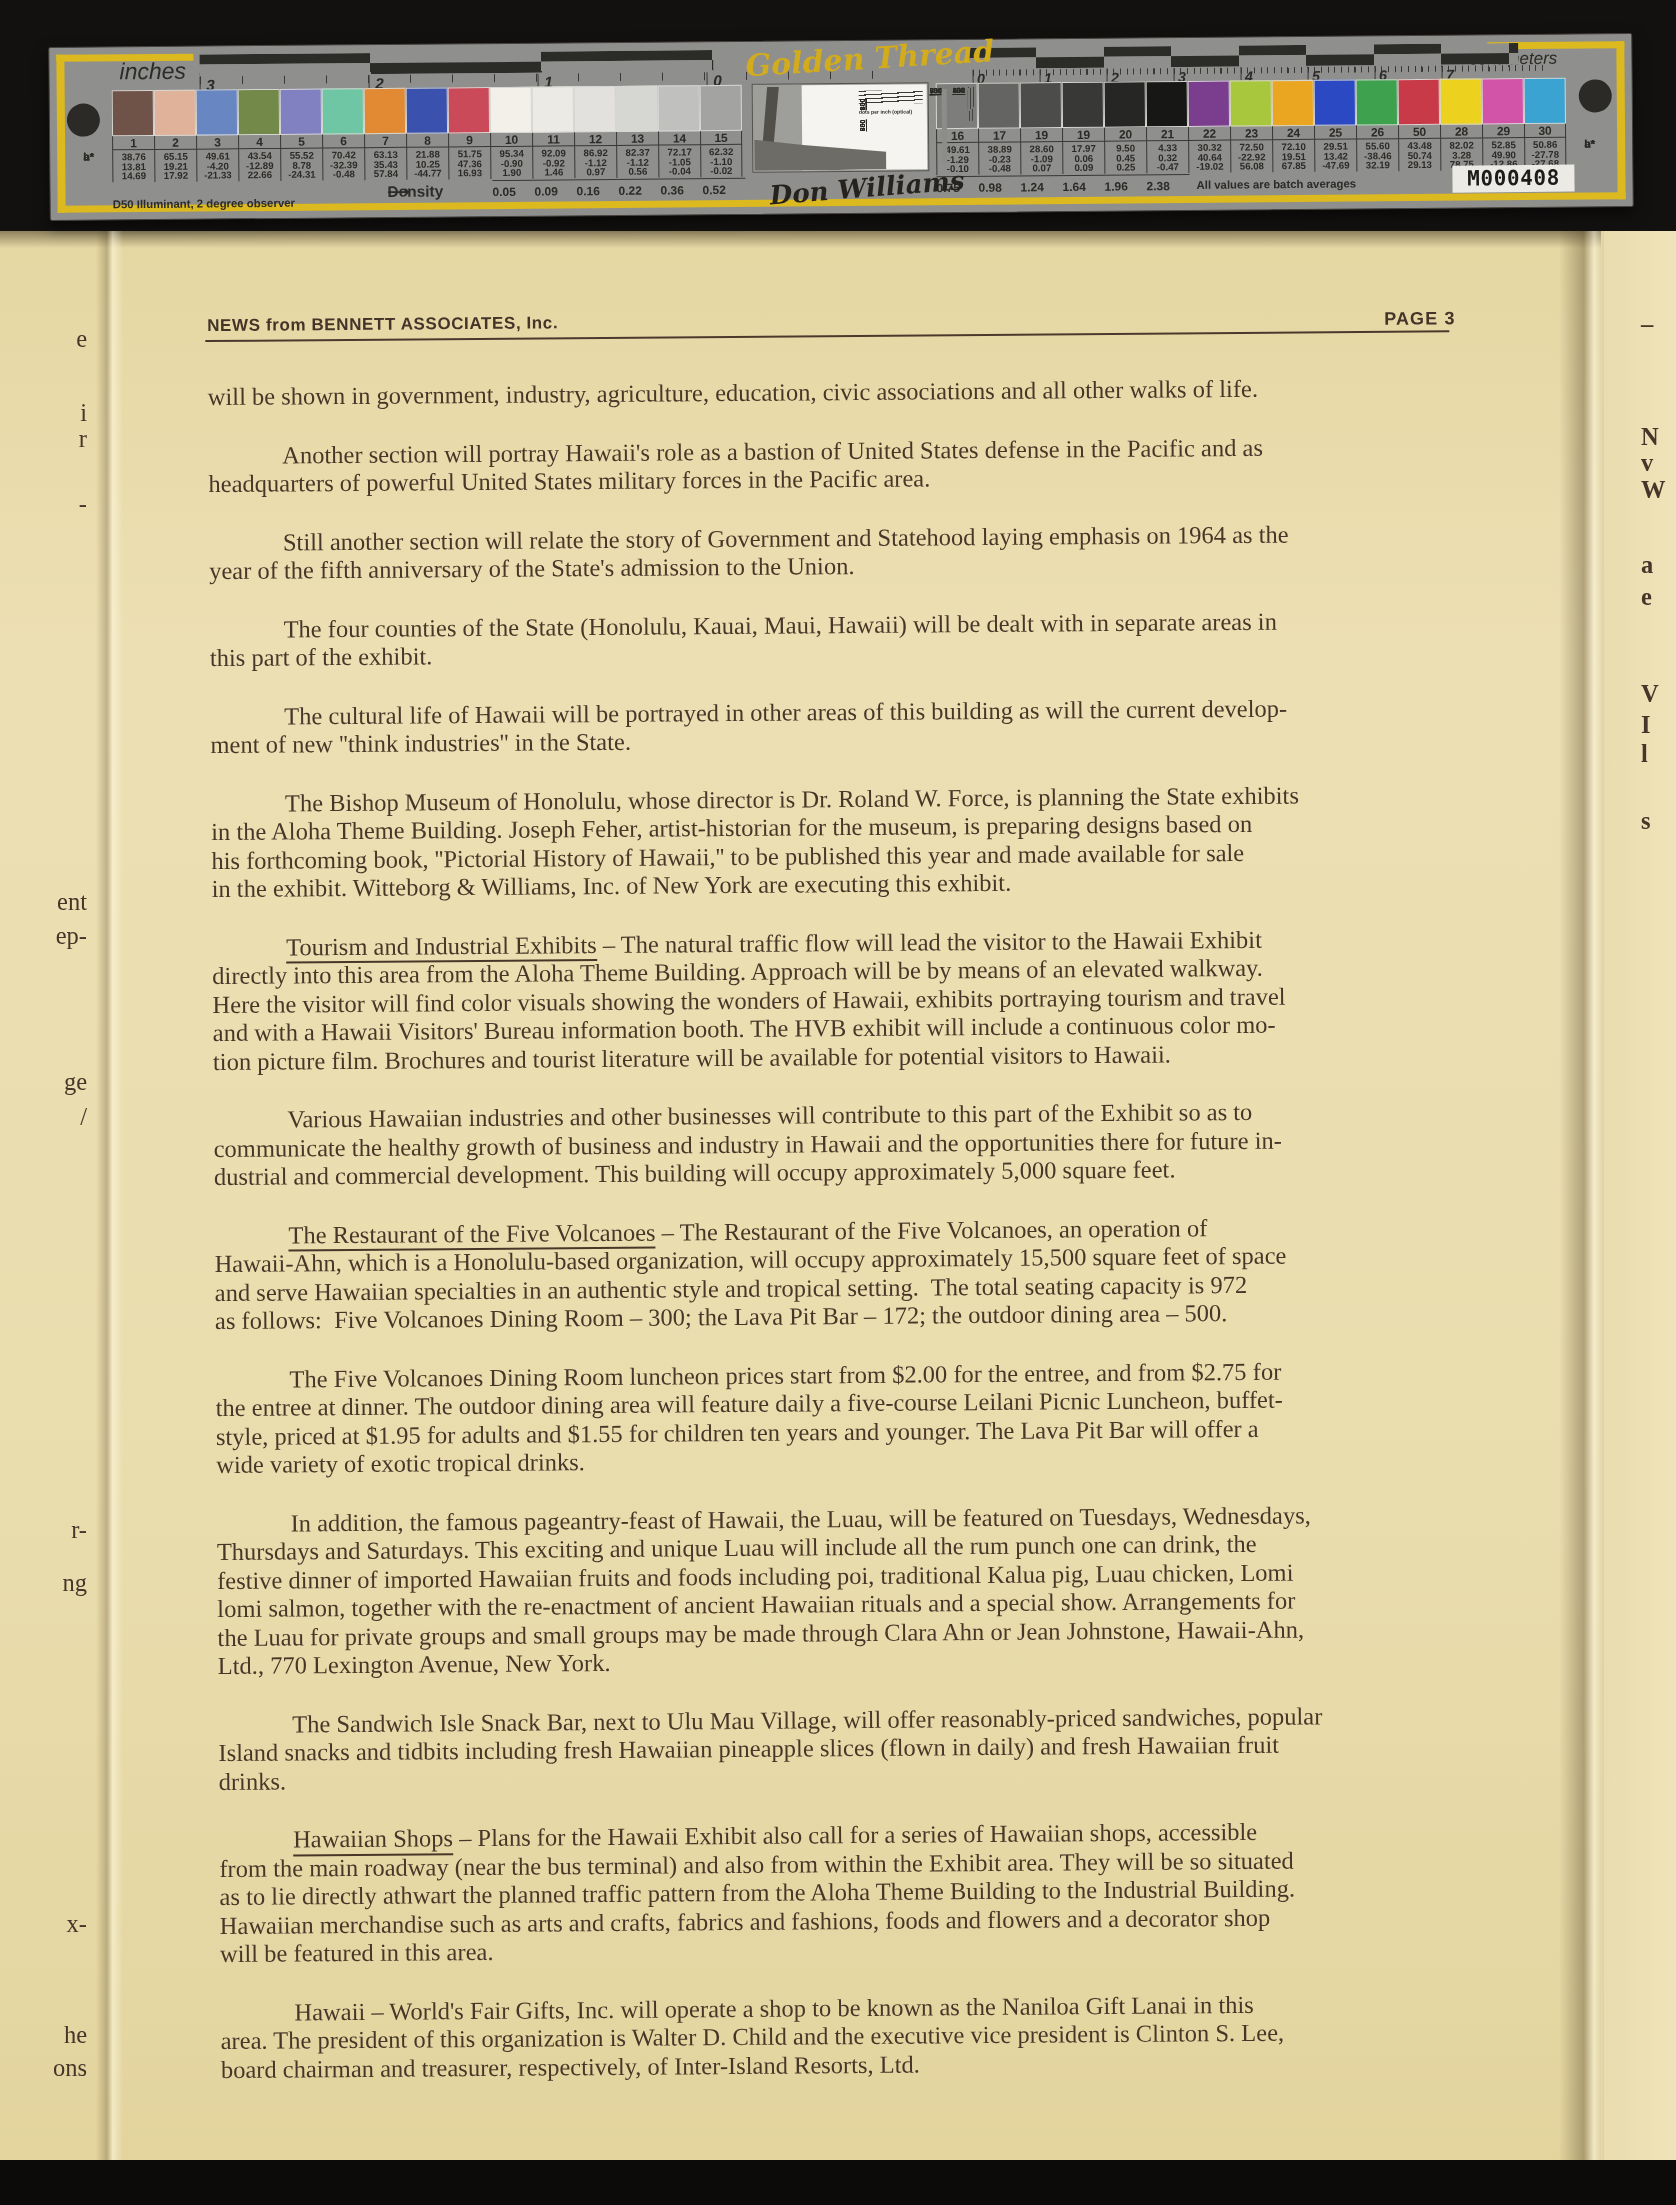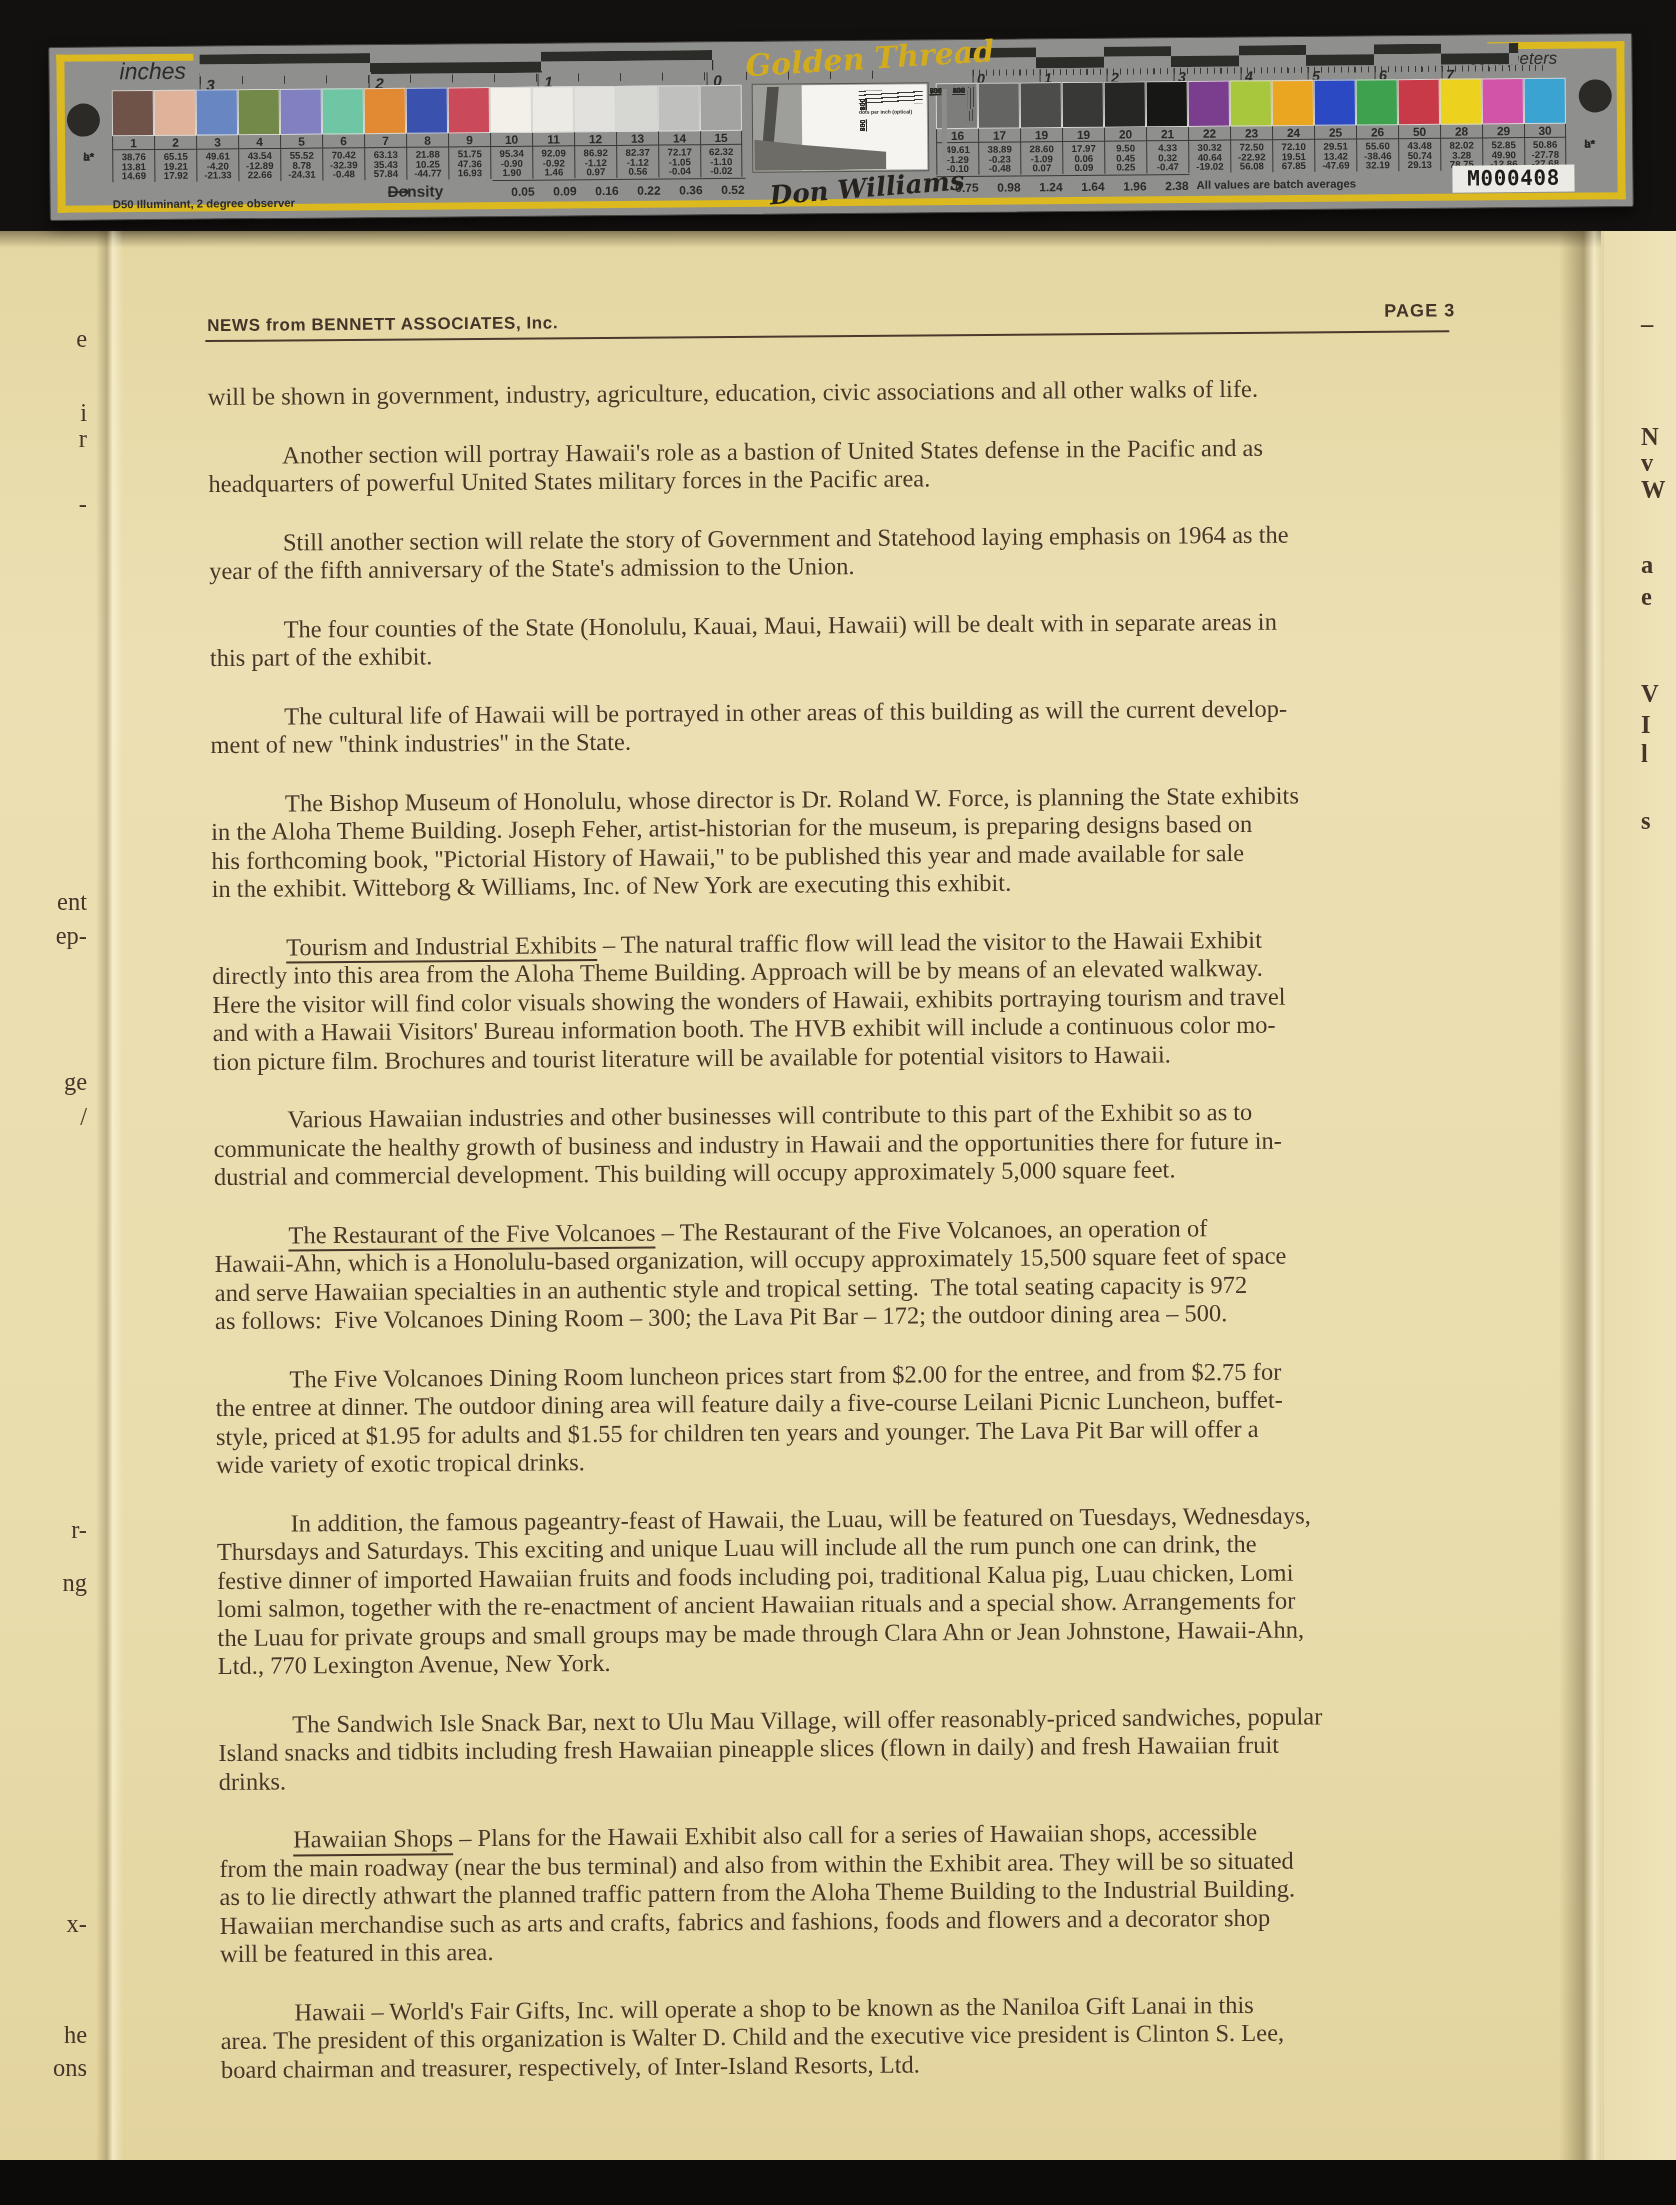--- a/index.html
+++ b/index.html
@@ -36,21 +36,21 @@
   .rfrag:nth-of-type(4){top:247px}.rfrag:nth-of-type(5){top:322px}.rfrag:nth-of-type(6){top:354px}
   .rfrag:nth-of-type(7){top:451px}.rfrag:nth-of-type(8){top:482px}.rfrag:nth-of-type(9){top:511px}
   .rfrag:nth-of-type(10){top:578px}
 
   
   .content{position:absolute;left:108px;top:67px;width:1495px;color:#46362a;
     transform:rotate(-0.45deg);transform-origin:50% 50%;}
   .hdr{position:relative;height:40px;}
   .hdr .title{position:absolute;left:106px;top:13.7px;font:600 17px/1 "Liberation Sans",sans-serif;
     letter-spacing:0.6px;color:#44342a;}
-  .hdr .pagenum{position:absolute;left:1283px;top:8px;font:700 18px/1 "Liberation Sans",sans-serif;
+  .hdr .pagenum{position:absolute;left:1283px;top:16px;font:700 18px/1 "Liberation Sans",sans-serif;
     letter-spacing:1.1px;color:#44342a;}
   .hdr .rule{position:absolute;left:104px;top:37px;width:1244px;height:2.3px;background:#4a392c;}
   .bodytext{margin:40px 0 0 106px;font-family:"Liberation Serif",serif;font-size:24.5px;
     line-height:28.5px;white-space:pre;color:#483729;}
   p.para{margin:30px 0 0 0;text-indent:74px;}
   p.para.noindent{margin-top:0;text-indent:0;}
   .lead{border-bottom:2.3px solid #483729;padding-bottom:1.7px;}
 
   
   .calbar{position:absolute;left:49px;top:40px;width:1582px;height:172px;background:#8f8f8d;
@@ -93,21 +93,21 @@
   .pcol .labs{position:relative;height:32px;font:600 9.7px/9.7px "Liberation Sans",sans-serif;
     padding-top:2.3px;border-left:1.1px solid #3a3836;}
   .pcol:last-child .pn,.pcol:last-child .labs{border-right:1.1px solid #3a3836;}
   .labs div{position:relative;}
   .lab-ax{top:105px;font:700 11px/9.7px "Liberation Sans",sans-serif;color:#2d2b28;text-align:right;}
   .lab-ax-l{left:33px;width:23px;}
   .lab-ax-r{left:1534px;width:23px;text-align:left;}
   .drow{top:136px;display:flex;border-top:1.7px solid #3a3836;padding-top:4.6px;}
   .d1{left:442px;width:253px;}
   .d2{left:886px;width:253px;}
-  .dcell{position:relative;width:42px;font:600 12px/1 "Liberation Sans",sans-serif;text-align:right;color:#2d2b28;}
+  .dcell{position:relative;width:42px;font:600 12px/1 "Liberation Sans",sans-serif;text-align:left;color:#2d2b28;}
   .dlabel{left:337px;top:139px;font:700 15.4px/1 "Liberation Sans",sans-serif;color:#2d2b28;white-space:nowrap;}
   .note-batch{left:1146px;top:142px;font:600 11.4px/1 "Liberation Sans",sans-serif;color:#2d2b28;white-space:nowrap;}
   .note-d50{left:62px;top:152px;font:600 11.4px/1 "Liberation Sans",sans-serif;color:#2d2b28;white-space:nowrap;}
   .serial{left:1402px;top:130px;width:122px;height:27px;background:#eceae5;color:#1e1c1a;
     font:700 21px/27px "DejaVu Sans Mono",monospace;text-align:center;letter-spacing:0.6px;}
   .sig{left:719px;top:134px;font:italic 700 26px/1 "DejaVu Serif",serif;color:#26231f;
     transform:rotate(-4deg);white-space:nowrap;}
   .brand{left:696px;top:3.4px;font:italic 700 30px/1 "DejaVu Serif",serif;color:#d2ac1c;
     transform:rotate(-3deg);white-space:nowrap;}
 

